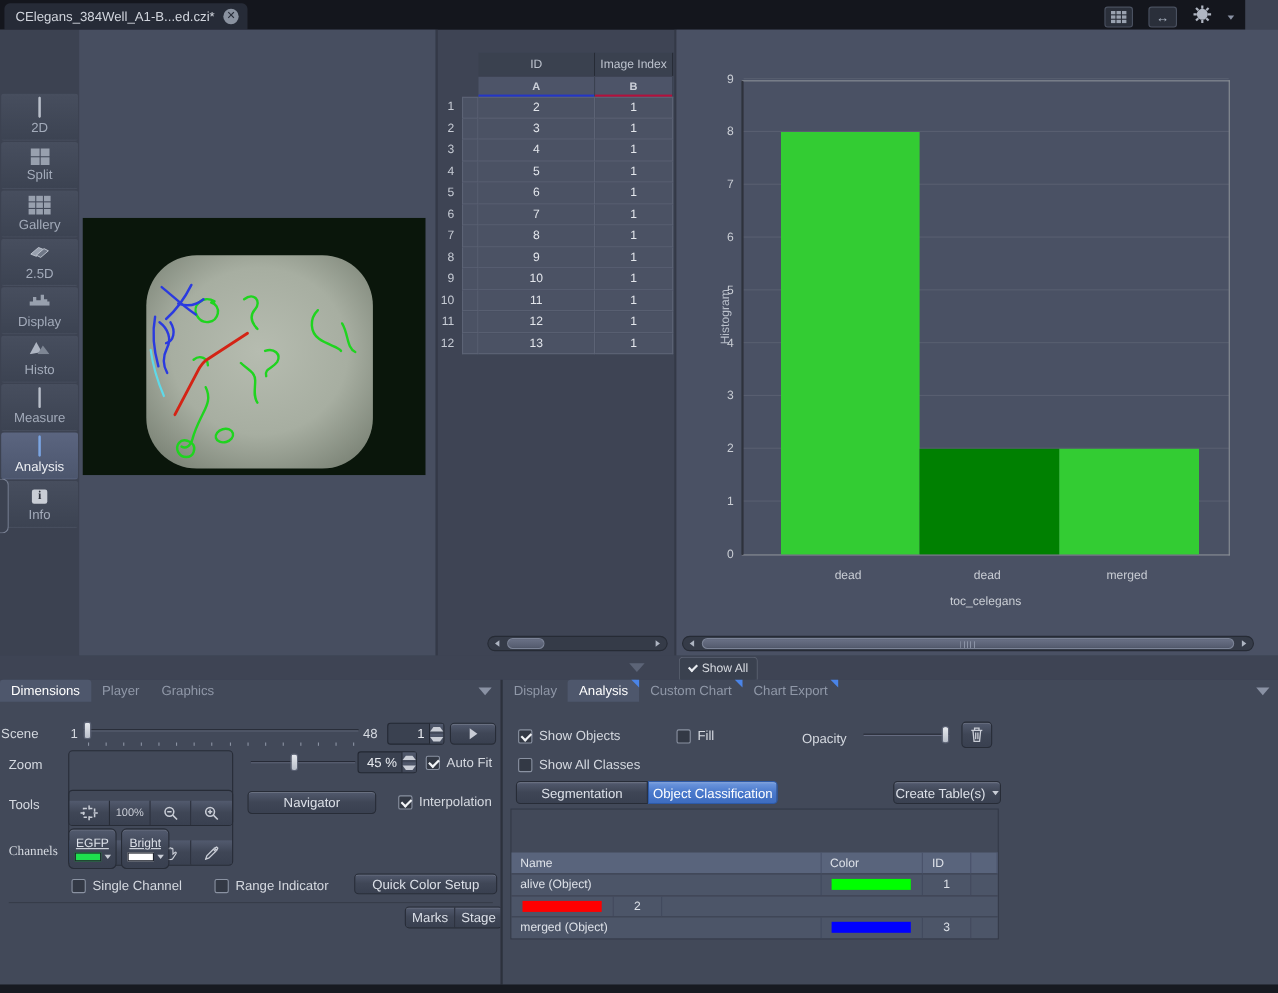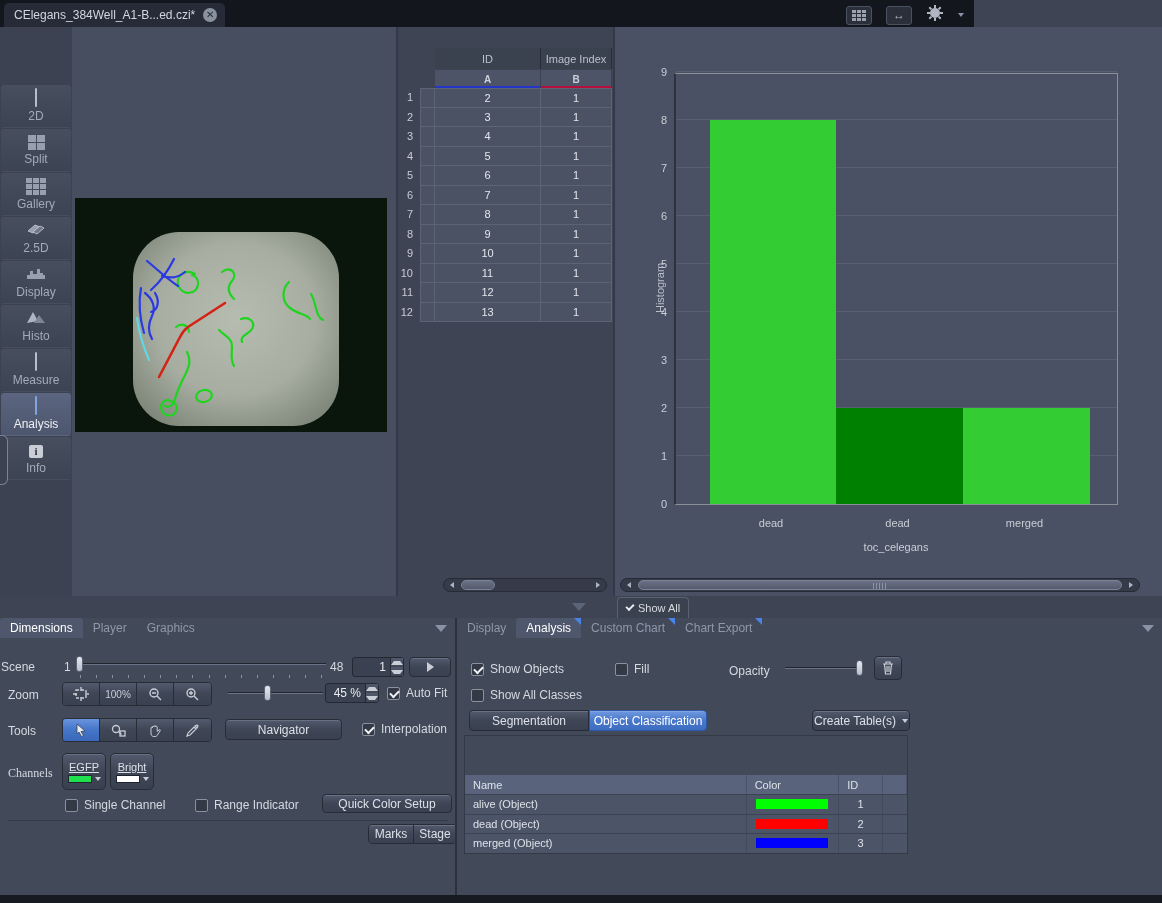--- a/index.html
+++ b/index.html
@@ -1,21 +1,21 @@
 <!DOCTYPE html>
 <html><head>
 <meta charset="utf-8">
 <style>
   * { margin:0; padding:0; box-sizing:border-box; }
   html,body { width:1162px; height:903px; overflow:hidden; background:#3e4454;
     font-family:"Liberation Sans","DejaVu Sans",sans-serif; -webkit-font-smoothing:antialiased; }
   #app { position:relative; width:1162px; height:903px; background:#3e4454; }
 
   
-  .tabbar { position:absolute; left:0; top:0; width:974px; height:27px; background:#14161d; }
+  .tabbar { position:absolute; left:0; top:0; width:1132px; height:27px; background:#14161d; }
   .doc-tab { position:absolute; left:4px; top:3px; height:24px; min-width:196px; background:#262b37;
     border-radius:5px 5px 0 0; display:flex; align-items:center; padding:0 8px 0 10px; gap:8px; }
   .doc-tab .t { color:#d2d6de; font-size:12px; white-space:nowrap; }
   .tab-close { width:14px; height:14px; border-radius:50%; background:#8a92a0; color:#262b37;
     font-size:10px; line-height:14px; text-align:center; font-weight:bold; cursor:pointer; }
   .hdr-icons { position:absolute; right:10px; top:4px; display:flex; align-items:center; gap:14px; }
   .hicon { width:26px; height:19px; border:1px solid #4a5160; border-radius:3px; background:#2a2f3a;
     display:flex; align-items:center; justify-content:center; }
   .grid9 { display:grid; grid-template-columns:repeat(3,4px); grid-template-rows:repeat(3,3px); gap:1px; }
   .grid9 i { background:#9aa2b0; }
@@ -110,21 +110,21 @@
 
   .flabel { position:absolute; color:#d5d9e0; font-size:12px; }
   .btn3d { background:linear-gradient(#525a6e,#3f4656 48%,#394050); border:1px solid #272c37;
     border-radius:4px; box-shadow:inset 0 1px 0 rgba(255,255,255,.14); color:#dce0e8; font-size:12px;
     display:flex; align-items:center; justify-content:center; cursor:pointer; }
   .btn3d.blue { background:linear-gradient(#7099de,#4a79cc 48%,#3d6cc0); border-color:#2d5aa8; color:#fff; }
   .btngroup { position:absolute; display:flex; border-radius:4px; overflow:hidden;
     border:1px solid #272c37; }
   .btngroup .gbtn { width:37px; height:22px; background:linear-gradient(#525a6e,#3f4656 48%,#394050);
     border-right:1px solid #272c37; display:flex; align-items:center; justify-content:center;
-    color:#c9cdd6; font-size:10px; cursor:pointer; }
+    color:#c9cdd6; font-size:10px; cursor:pointer;margin-top:45px; }
   .btngroup .gbtn:last-child { border-right:none; }
   .btngroup .gbtn.sel { background:linear-gradient(#6b94dd,#4576c8 48%,#3a68ba); }
 
   .numbox { position:absolute; height:20px; background:#3a4150; border:1px solid #232833;
     border-radius:3px; display:flex; align-items:stretch; }
   .numbox .val { flex:1; color:#e8ebf0; font-size:12px; text-align:right; padding:2px 4px 0 4px; }
   .spin { width:13px; display:flex; flex-direction:column; border-left:1px solid #232833; }
   .spin span { flex:1; display:flex; align-items:center; justify-content:center; cursor:pointer;
     background:linear-gradient(#525a6e,#3f4656); }
   .tri-u { width:0; height:0; border-left:3px solid transparent; border-right:3px solid transparent;
@@ -722,21 +722,20 @@
       <div id="ct-body">
           <div class="ct-row">
             <div class="ct-cell" style="width: 283px; text-align: right;">alive (Object)</div>
             <div class="ct-cell" style="width: 93px; padding-left: 0px;">
               <div class="ct-sw" style="background: rgb(0, 255, 0);"></div>
             </div>
             <div class="ct-cell" style="width: 44px; justify-content: center; padding-left: 0px;">1</div>
             <div class="ct-cell" style="width: 24px; border-right: none;"></div>
           </div>
           <div class="ct-row">
-            <div class="ct-cell" style="width: 283px;">dead (Object)</div>
             <div class="ct-cell" style="width: 93px; padding-left: 0px;">
               <div class="ct-sw" style="background: rgb(255, 0, 0);"></div>
             </div>
             <div class="ct-cell" style="width: 44px; justify-content: center; padding-left: 0px;">2</div>
             <div class="ct-cell" style="width: 24px; border-right: none;"></div>
           </div>
           <div class="ct-row">
             <div class="ct-cell" style="width: 283px;">merged (Object)</div>
             <div class="ct-cell" style="width: 93px; padding-left: 0px;">
               <div class="ct-sw" style="background: rgb(0, 0, 255);"></div>

